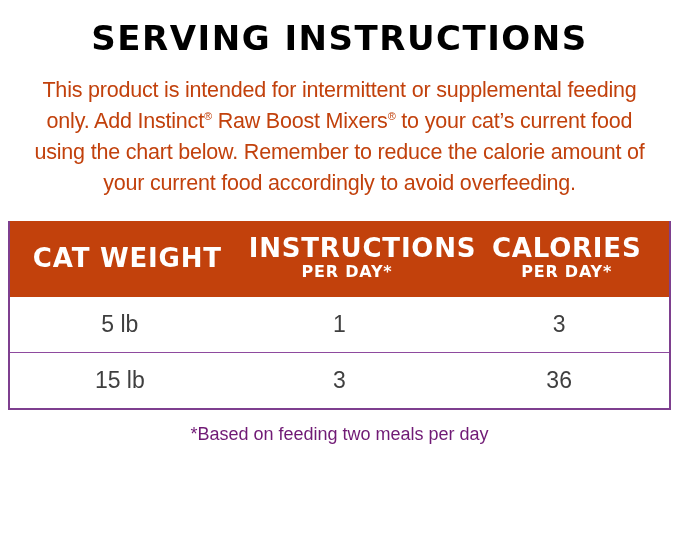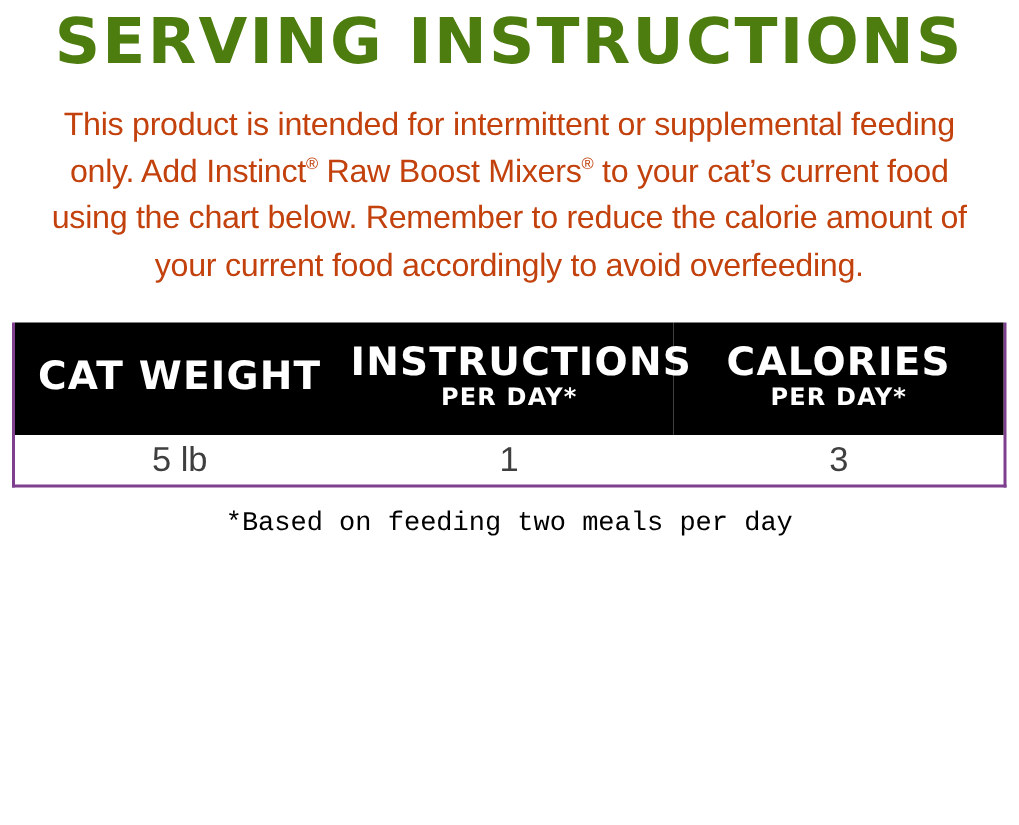--- a/index.html
+++ b/index.html
@@ -17,24 +17,24 @@
   .page {
     width: 679px;
     height: 550px;
     position: relative;
     box-sizing: border-box;
   }
   .title {
     text-align: center;
     font-family: "DejaVu Sans", sans-serif;
     font-weight: bold;
-    font-size: 42px;
+    font-size: 34px;
     letter-spacing: 1.5px;
-    color: #4d7c0f;
-    margin: 6px 0 0 0;
+    color: #000000;
+    margin: 21px 0 0 0;
     line-height: 1.05;
     text-transform: uppercase;
   }
   .intro {
     text-align: center;
     font-family: "Liberation Sans", sans-serif;
     font-size: 21.5px;
     line-height: 1.45;
     color: #c2410c;
     margin: 18px 22px 0 22px;
@@ -50,25 +50,25 @@
     border: 2px solid #7e3f8f;
     border-top: none;
     box-sizing: border-box;
   }
   table {
     width: 100%;
     border-collapse: collapse;
     table-layout: fixed;
   }
   thead th {
-    background: #000000;
+    background: #c2410c;
     color: #ffffff;
     font-family: "DejaVu Sans", sans-serif;
     font-weight: bold;
-    padding: 14px 4px 16px 4px;
+    padding: 14px 4px 16px 19px;
     vertical-align: middle;
     border: none;
   }
   .th-main {
     display: block;
     font-size: 26px;
     letter-spacing: 0.8px;
     line-height: 1.05;
   }
   .th-sub {
@@ -76,34 +76,34 @@
     font-size: 16px;
     letter-spacing: 0.8px;
     line-height: 1.15;
     font-weight: bold;
   }
   tbody td {
     text-align: center;
     font-family: "Liberation Sans", sans-serif;
     font-size: 23px;
     color: #3f3f3f;
-    padding: 3px 4px;
+    padding: 14px 4px;
     border-top: 1.5px solid #8e4a9e;
     border-bottom: none;
     border-left: none;
     border-right: none;
   }
   tbody tr:first-child td {
     border-top: none;
   }
   .footnote {
     text-align: center;
-    font-family: Liberation Mono, monospace;
+    font-family: Liberation Sans, sans-serif;
     font-size: 18px;
-    color: #000000;
+    color: #701a75;
     margin-top: 14px;
   }
 </style>
 </head>
 <body>
 
 <div class="page">
 
   <h1 class="title">SERVING INSTRUCTIONS</h1>
 
@@ -125,19 +125,24 @@
             <span class="th-sub">PER DAY*</span>
           </th>
         </tr>
       </thead>
       <tbody>
         <tr>
           <td>5 lb</td>
           <td>1</td>
           <td>3</td>
         </tr>
+        <tr>
+          <td>15 lb</td>
+          <td>3</td>
+          <td>36</td>
+        </tr>
       </tbody>
     </table>
   </div>
 
   <div class="footnote">*Based on feeding two meals per day</div>
 
 </div>
 
 </body></html>

